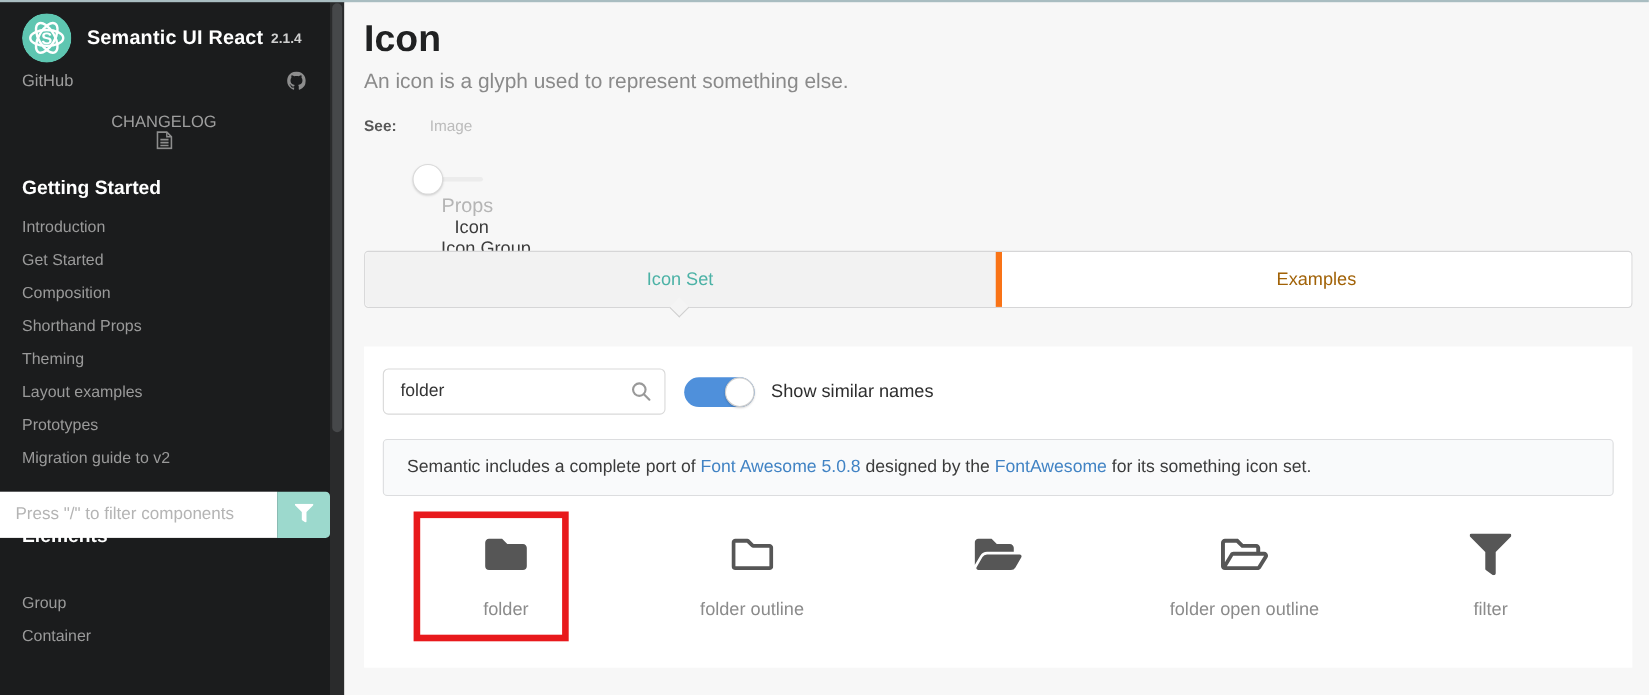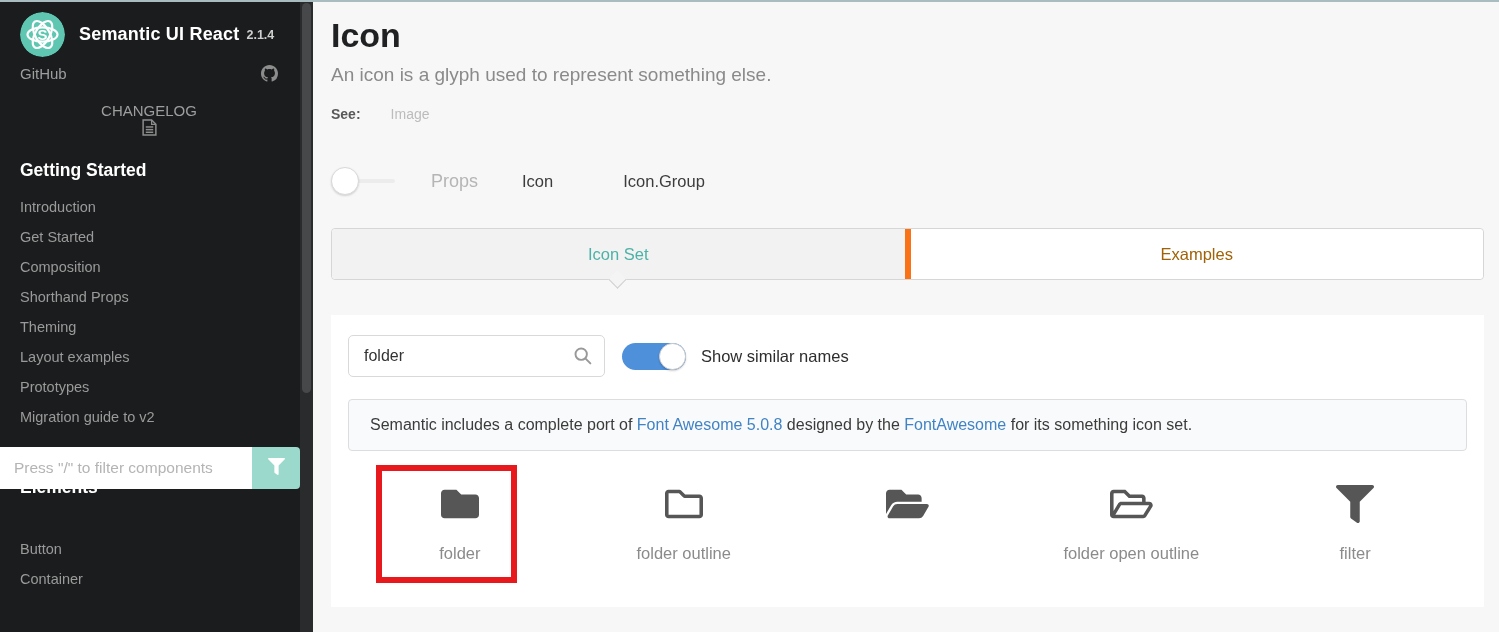--- a/index.html
+++ b/index.html
@@ -39,21 +39,21 @@
   
   .main { position:absolute; left:313px; top:2px; width:1186px; height:630px; background:#f7f7f7; }
 
   .page-title { position:absolute; top:14px; left:18px; font-size:34px; font-weight:bold; color:#202122; }
   .page-subtitle { position:absolute; top:62px; left:18px; font-size:19px; color:#8a8a8a; }
 
   .see-row { position:absolute; top:104px; left:18px; font-size:14px; display:flex; align-items:center; }
   .see-label { color:#585858; font-weight:bold; }
   .see-link { color:#bcbcbc; margin-left:30px; cursor:pointer; }
 
-  .props-row { position:absolute; top:164px; left:18px; height:30px; display:flex; align-items:center; }
+  .props-row { position:absolute; top:147px; left:18px; height:30px; display:flex; align-items:center;flex-direction:column; }
   .props-toggle { position:relative; width:64px; height:28px; cursor:pointer; flex:none; }
   .props-toggle .track { position:absolute; left:12px; right:0; top:12px; height:4px; background:#ececec; border-radius:2px; }
   .props-toggle .knob { position:absolute; left:0; top:0; width:28px; height:28px; border-radius:50%;
                         background:#fff; border:1px solid #d9d9d9; box-shadow:0 1px 2px rgba(0,0,0,.15); }
   .props-label { margin-left:36px; font-size:18px; color:#b5b5b5; }
   .props-item { margin-left:44px; font-size:16.5px; color:#3c3c3c; cursor:pointer; }
   .props-item + .props-item { margin-left:70px; }
 
   .tab-bar { position:absolute; top:226px; left:18px; width:1153px; height:52px; display:flex;
              border:1px solid #d6d6d7; border-radius:4px; background:#fff; }
@@ -154,21 +154,21 @@
         <svg width="17" height="17" viewBox="0 0 512 512" fill="#ffffff">
             <path d="M487.976 0H24.028C2.71 0-8.047 25.866 7.058 40.971L192 225.941V432c0 7.831 3.821 15.17 10.237 19.662l80 55.98C298.02 518.69 320 507.493 320 487.98V225.941l184.947-184.97C520.021 25.896 509.338 0 487.976 0z"></path>
           </svg>
       </span>
     </button>
   </div>
 
   <div class="side-heading" style="top:477px;text-align:center;">Elements</div>
 
   <ul class="side-list" style="top:534px;">
-    <li>Button</li>
+    <li>Group</li>
     <li>Container</li>
   </ul>
 
   <div class="side-scrollbar">
     <div class="thumb"></div>
   </div>
 </div>
 
 <div class="main">
 

